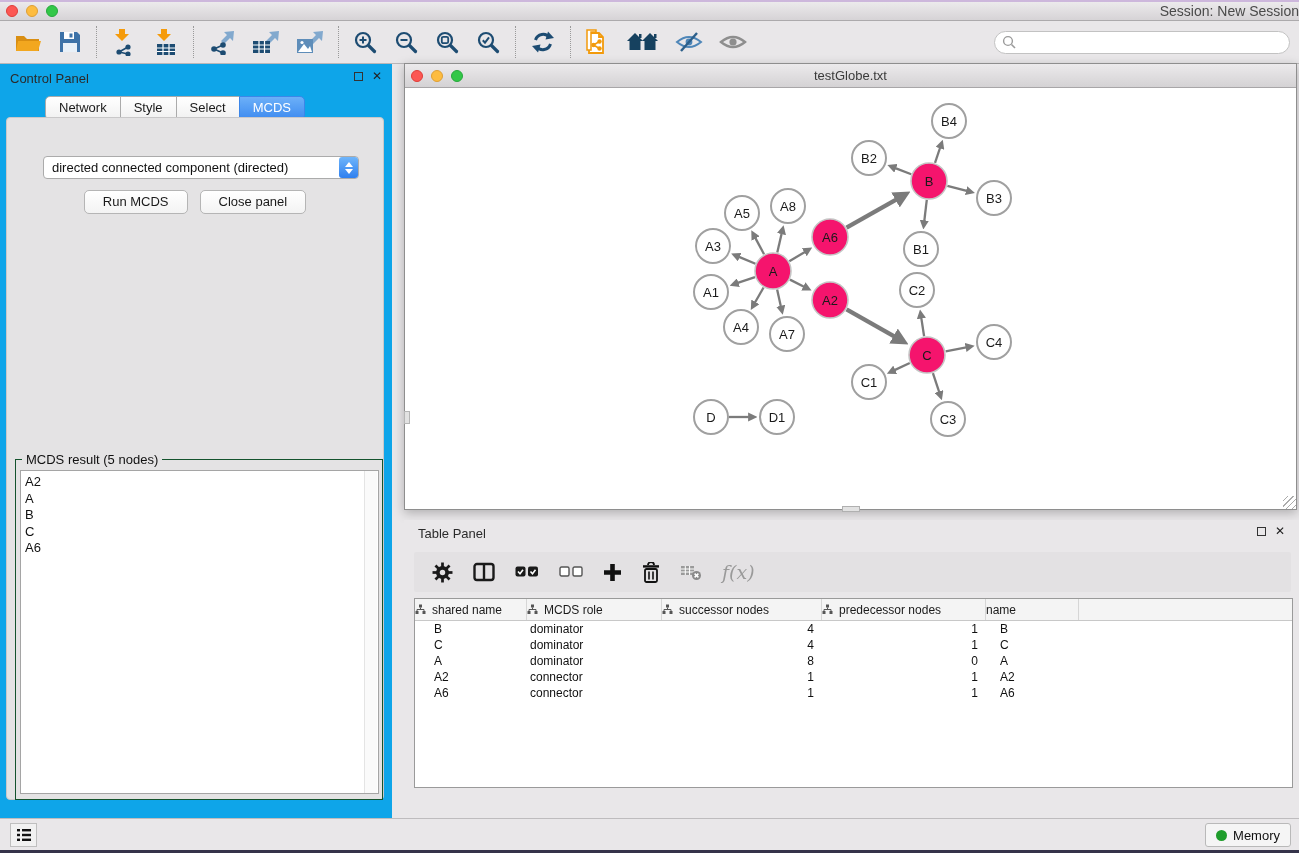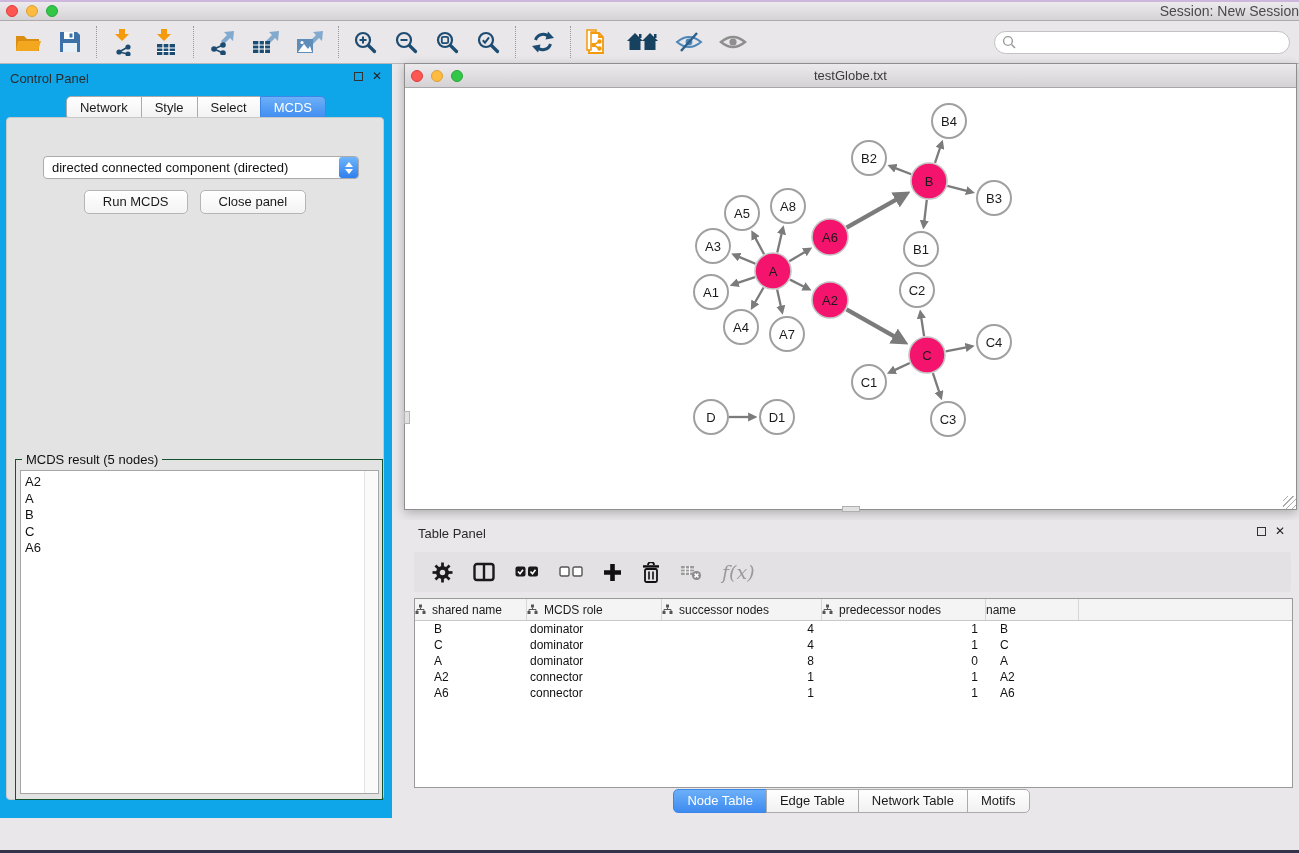--- a/index.html
+++ b/index.html
@@ -31,21 +31,21 @@
 
   
   .control-panel { position:absolute; left:0; top:64px; width:392px; height:754px; background:#0ea5e9; }
   .panel-head { position:absolute; left:10px; top:7px; font-size:13px; color:#2B2B2B; }
   .panel-winbtns { position:absolute; top:7px; display:flex; gap:9px; align-items:center; }
   .control-panel .panel-winbtns { right:10px; }
   .float-glyph { display:inline-block; width:9px; height:9px; border:1.6px solid #333; }
   .close-glyph { font-size:12px; font-weight:bold; color:#222; line-height:10px; }
 
   .tabs-row { position:absolute; display:flex; }
-  .cp-tabs { top:32px; left:0; width:392px; justify-content:center; }
+  .cp-tabs { top:32px; left:0; width:392px; justify-content:flex-start;padding-left:45px; }
   .tab { font-size:13px; padding:3px 13px 4px; background:linear-gradient(#FFFFFF,#F1F1F1);
     border:1px solid #ABABAB; margin-left:-1px; color:#1A1A1A; white-space:nowrap; }
   .tab.first { border-radius:5px 0 0 5px; margin-left:0; }
   .tab.last { border-radius:0 5px 5px 0; }
   .tab.selected { background:linear-gradient(#6CB0F8,#3E8BF0); border-color:#3C86E8; color:#FFFFFF; }
 
   .cp-inner { position:absolute; left:6px; top:53px; width:378px; height:683px;
     background:#E4E3E4; border:1px solid #C9C8C9; border-radius:4px; }
   .opt-label { position:absolute; left:0; top:20px; width:100%; text-align:center; font-size:13px; color:#111; }
   .dropdown { position:absolute; left:36px; top:38px; width:316px; height:23px; background:#FFF;
@@ -566,23 +566,35 @@
           </div>
           <div class="tp-row">
             <div class="tp-cell" style="width: 112px; text-align: left; padding-left: 19px;">A6</div>
             <div class="tp-cell" style="width: 135px; text-align: left; padding-left: 3px;">connector</div>
             <div class="tp-cell" style="width: 160px; text-align: right; padding-right: 8px;">1</div>
             <div class="tp-cell" style="width: 164px; text-align: right; padding-right: 8px;">1</div>
             <div class="tp-cell" style="width: 93px; text-align: left; padding-left: 14px;">A6</div>
           </div>
         </div>
     </div>
-    <div class="tabs-row tp-tabs" id="tp-tabs">
-        <span class="tab first selected">Node Table</span>
-        <span class="tab">Edge Table</span>
-        <span class="tab">Network Table</span>
-        <span class="tab last">Motifs</span>
-      </div>
   </div>
 
+  <div class="statusbar">
+    <div class="status-left-btn">
+      <svg width="16" height="14" viewBox="0 0 16 14">
+        <g fill="#111">
+          <rect x="1" y="1" width="3" height="2.4"></rect>
+            <rect x="6" y="1" width="9" height="2.4"></rect>
+          <rect x="1" y="5.8" width="3" height="2.4"></rect>
+            <rect x="6" y="5.8" width="9" height="2.4"></rect>
+          <rect x="1" y="10.6" width="3" height="2.4"></rect>
+            <rect x="6" y="10.6" width="9" height="2.4"></rect>
+        </g>
+      </svg>
+    </div>
+    <div class="memory-btn">
+      <span class="memory-dot"></span>
+      <span>Memory</span>
+    </div>
+  </div>
 
   <div class="wallpaper-bottom"></div>
 </div>
 
 </body></html>

